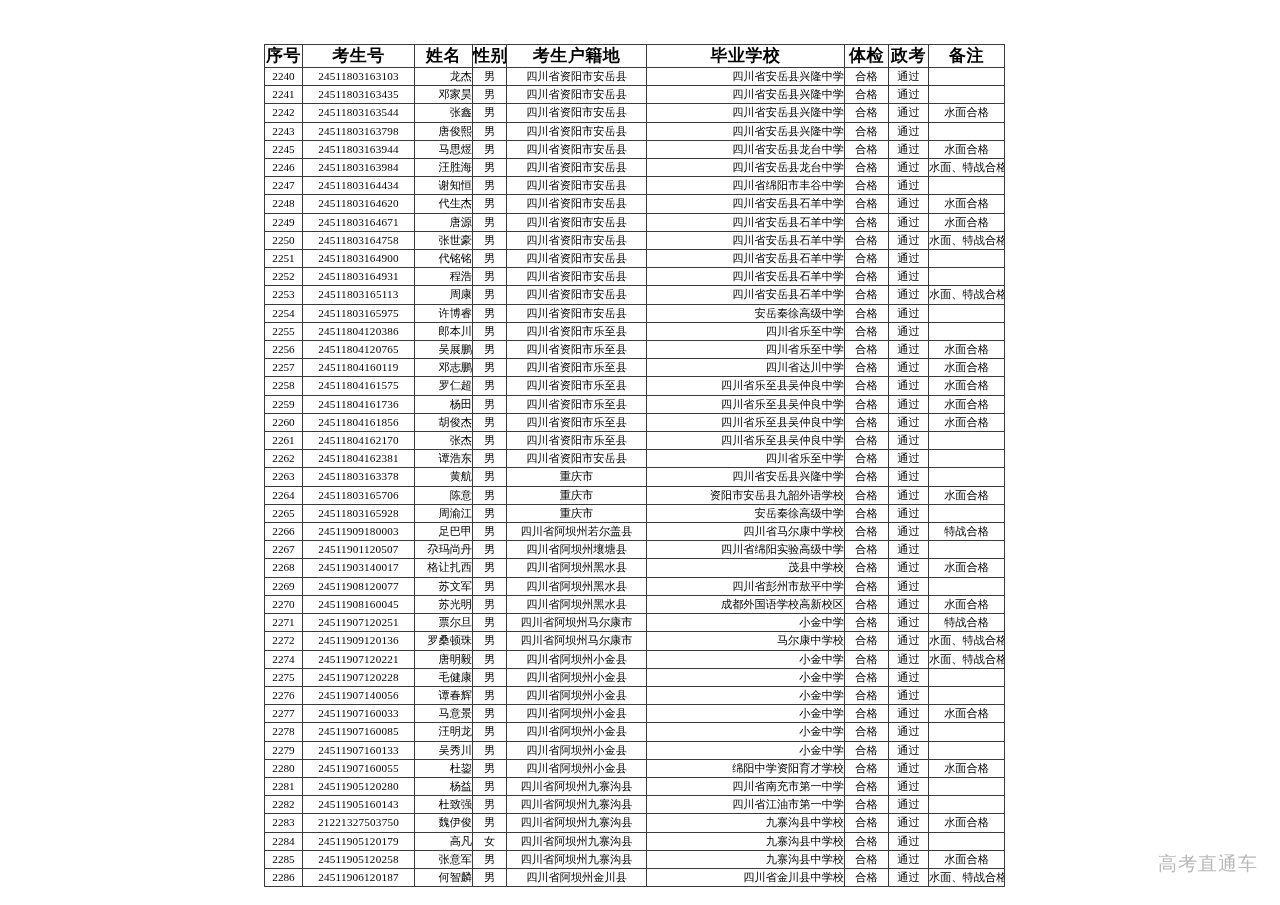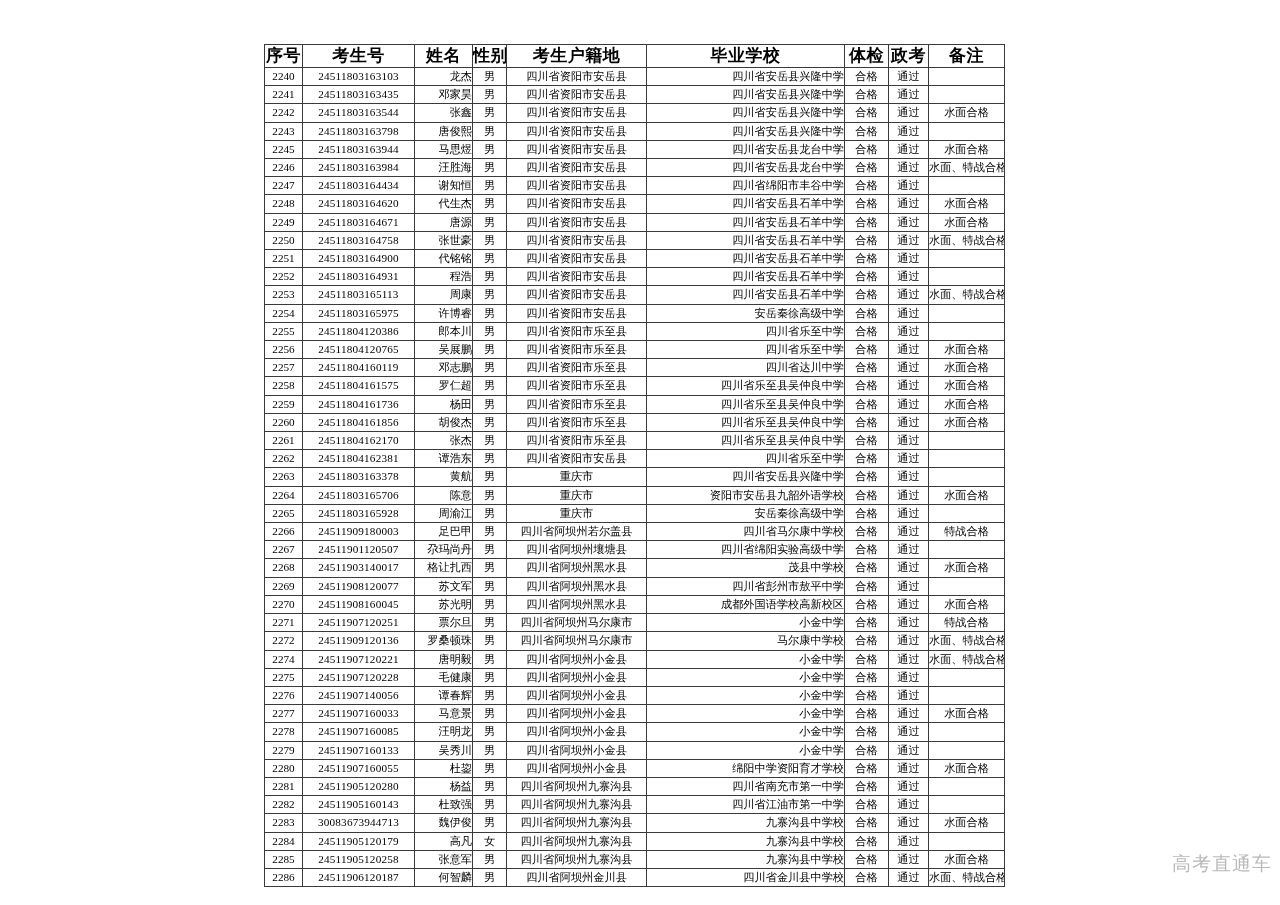--- a/index.html
+++ b/index.html
@@ -62,21 +62,21 @@
   td.name    { text-align: right; }
   td.gender  { text-align: center; }
   td.house   { text-align: center; padding-left: 4px; }
   td.school  { text-align: right; padding-left: 4px; }
   td.phys    { text-align: center; margin-left: 12px; }
   td.polit   { text-align: center; }
   td.remark  { text-align: center; margin-top: 20px; }
 
   #watermark {
     position: absolute;
-    right: 8px;
+    right: 22px;
     bottom: 28px;
     font-size: 19px;
     color: #b9b9b9;
     font-family: "Liberation Sans", "DejaVu Sans", sans-serif;
     letter-spacing: 1px;
     user-select: none;
     margin-left: 34px;
   }
 </style>
 </head>
@@ -555,21 +555,21 @@
           <td class="name">杜致强</td>
           <td class="gender">男</td>
           <td class="house">四川省阿坝州九寨沟县</td>
           <td class="school">四川省江油市第一中学</td>
           <td class="phys">合格</td>
           <td class="polit">通过</td>
           <td class="remark"></td>
         </tr>
         <tr>
           <td class="seq">2283</td>
-          <td class="exam">30083673944713</td>
+          <td class="exam">21221327503750</td>
           <td class="name">魏伊俊</td>
           <td class="gender">男</td>
           <td class="house">四川省阿坝州九寨沟县</td>
           <td class="school">九寨沟县中学校</td>
           <td class="phys">合格</td>
           <td class="polit">通过</td>
           <td class="remark">水面合格</td>
         </tr>
         <tr>
           <td class="seq">2284</td>

